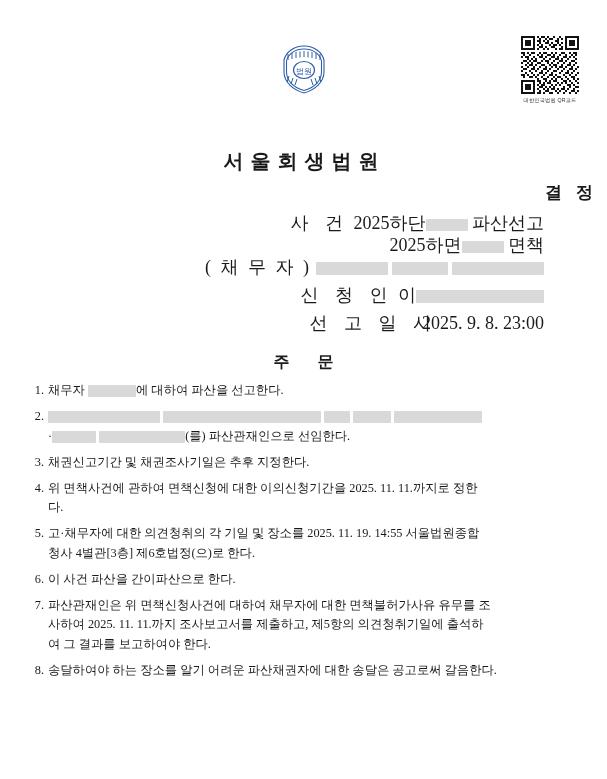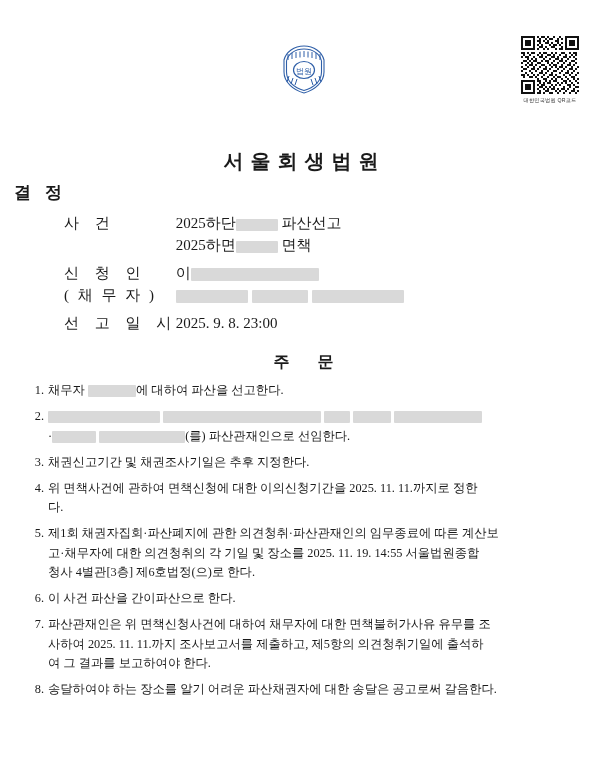--- a/index.html
+++ b/index.html
@@ -70,34 +70,35 @@
     font-size: 20px;
     font-weight: bold;
     letter-spacing: 7px;
     text-indent: 7px;
   }
   .doc-title {
     position: absolute;
     left: 0;
     top: 181px;
     width: 607px;
-    text-align: left;
+    text-align: right;
     font-size: 17px;
     font-weight: bold;
     letter-spacing: 14px;
     text-indent: 14px;
   }
 
   
   .fields {
     position: absolute;
     left: 64px;
     top: 212px;
     width: 480px;
-    font-size: 15px;
+    font-size: 18px;
+    text-align: right;
   }
   .field-row {
     position: relative;
     height: 22px;
     line-height: 22px;
     white-space: nowrap;
   }
   .field-label {
     display: inline-block;
     width: 108px;
@@ -441,34 +442,34 @@
       </span>
     </div>
 
     <div class="field-row">
       <span class="field-label"></span>
       <span class="field-value">
         <span>2025하면</span><span class="redact" style="width:42px"></span>&nbsp;<span>면책</span>
       </span>
     </div>
 
+    <div class="field-row">
+      <span class="field-label tight">( 채 무 자 )</span>
+      <span class="field-value">
+        <span class="redact tall" style="width:72px"></span><span class="redact tall" style="width:56px;margin-left:4px"></span><span class="redact tall" style="width:92px;margin-left:4px"></span>
+      </span>
+    </div>
+
     <div class="field-row" style="margin-top:6px">
       <span class="field-label">신 청 인</span>
       <span class="field-value">
         <span>이</span><span class="redact tall" style="width:128px"></span>
       </span>
     </div>
 
-    <div class="field-row">
-      <span class="field-label tight">( 채 무 자 )</span>
-      <span class="field-value">
-        <span class="redact tall" style="width:72px"></span><span class="redact tall" style="width:56px;margin-left:4px"></span><span class="redact tall" style="width:92px;margin-left:4px"></span>
-      </span>
-    </div>
-
     <div class="field-row" style="margin-top:6px">
       <span class="field-label">선 고 일 시</span>
       <span class="field-value">2025. 9. 8. 23:00</span>
     </div>
   </div>
 
   <div class="section-title" id="main-text-title">주 문</div>
 
   <div class="orders">
 
@@ -498,21 +499,20 @@
       <span class="order-num">4.</span>
       <span class="order-body">
         <span class="order-line">위 면책사건에 관하여 면책신청에 대한 이의신청기간을 2025. 11. 11.까지로 정한</span>
         <span class="order-line">다.</span>
       </span>
     </div>
 
     <div class="order-item">
       <span class="order-num">5.</span>
       <span class="order-body">
-        <span class="order-line">제1회 채권자집회·파산폐지에 관한 의견청취·파산관재인의 임무종료에 따른 계산보</span>
         <span class="order-line">고·채무자에 대한 의견청취의 각 기일 및 장소를 2025. 11. 19. 14:55 서울법원종합</span>
         <span class="order-line">청사 4별관[3층] 제6호법정(으)로 한다.</span>
       </span>
     </div>
 
     <div class="order-item">
       <span class="order-num">6.</span>
       <span class="order-body">
         <span class="order-line">이 사건 파산을 간이파산으로 한다.</span>
       </span>

